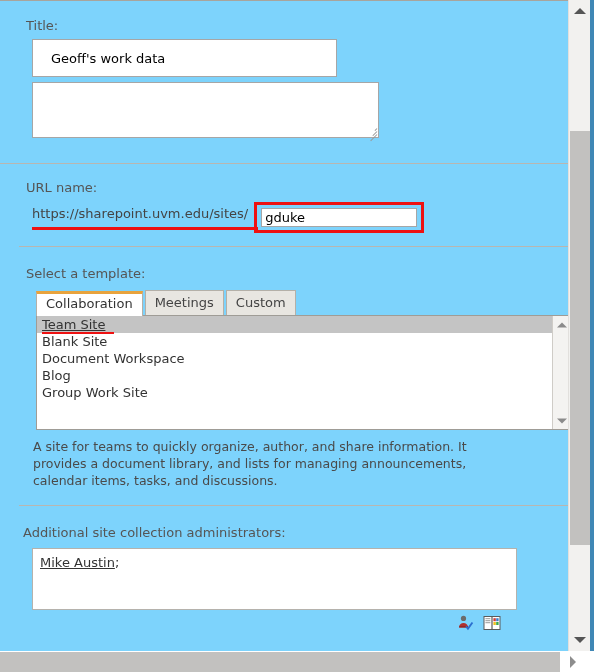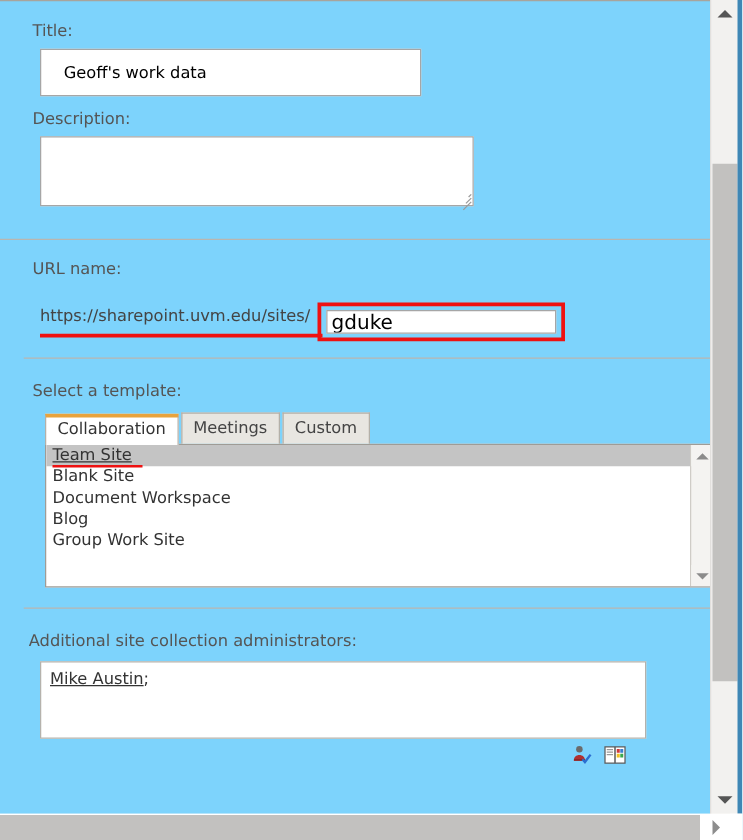--- a/index.html
+++ b/index.html
@@ -106,21 +106,21 @@
     background: #9a9a9a;
     height: 1px;
     transform-origin: right center;
   }
   .spacer-22 { height: 22px; }
 
   
   .url-block { padding-top: 16px; padding-bottom: 18px; }
   .url-row {
     position: relative;
-    margin-top: 18px;
+    margin-top: 6px;
     padding-left: 32px;
     height: 26px;
   }
   .url-prefix {
     display: inline-block;
     color: #444444;
     font-size: 13px;
     line-height: 24px;
     vertical-align: top;
     position: relative;
@@ -137,27 +137,27 @@
     display: inline-block;
     position: relative;
     vertical-align: top;
     margin-left: 2px;
     border: 3px solid #ee1111;
     padding: 3px 4px 3px 4px;
     background: transparent;
   }
   .url-input {
     display: block;
-    width: 184px;
+    width: 156px;
     height: 19px;
     box-sizing: border-box;
     border: 1px solid #a6a6a6;
     background: #ffffff;
     font-family: "DejaVu Sans", "Liberation Sans", sans-serif;
-    font-size: 16px;
+    font-size: 13px;
     color: #000000;
     padding: 1px 3px;
     outline: none;
   }
 
   
   .tmpl-block { padding-top: 19px; padding-bottom: 16px; }
   .tabs {
     margin: 8px 0 0 36px;
     display: flex;
@@ -394,21 +394,20 @@
 <body>
 
 <div id="page">
 
   <div id="content">
 
     <div class="section title-block">
       <div class="field-label">Title:</div>
       <input class="title-input" type="text" value="Geoff's work data" style="">
 
-      <div class="field-label desc-label">Description:</div>
       <div class="ta-wrap" style="margin-left:0;">
         <textarea class="desc-area" placeholder="" style=""></textarea>
         <div class="ta-grip">
           <i style="width:9px; bottom:1px; transform:rotate(-45deg);"></i>
           <i style="width:6px; bottom:4px; transform:rotate(-45deg);"></i>
           <i style="width:3px; bottom:7px; transform:rotate(-45deg);"></i>
         </div>
       </div>
       <div class="spacer-22"></div>
     </div>
@@ -460,20 +459,21 @@
         <div class="lb-scroll">
           <div class="lb-arrow up">
             <span class="tri up"></span>
           </div>
           <div class="lb-arrow down">
             <span class="tri down"></span>
           </div>
         </div>
       </div>
 
+      <div class="tmpl-desc">A site for teams to quickly organize, author, and share information. It provides a document library, and lists for managing announcements, calendar items, tasks, and discussions.</div>
     </div>
 
     <div class="divider indent"></div>
 
     <div class="section admin-block">
       <div class="field-label admin-label">Additional site collection administrators:</div>
 
       <div class="admin-wrap">
         <div class="admin-field">
           <span class="admin-name">Mike Austin</span><span>;</span>

